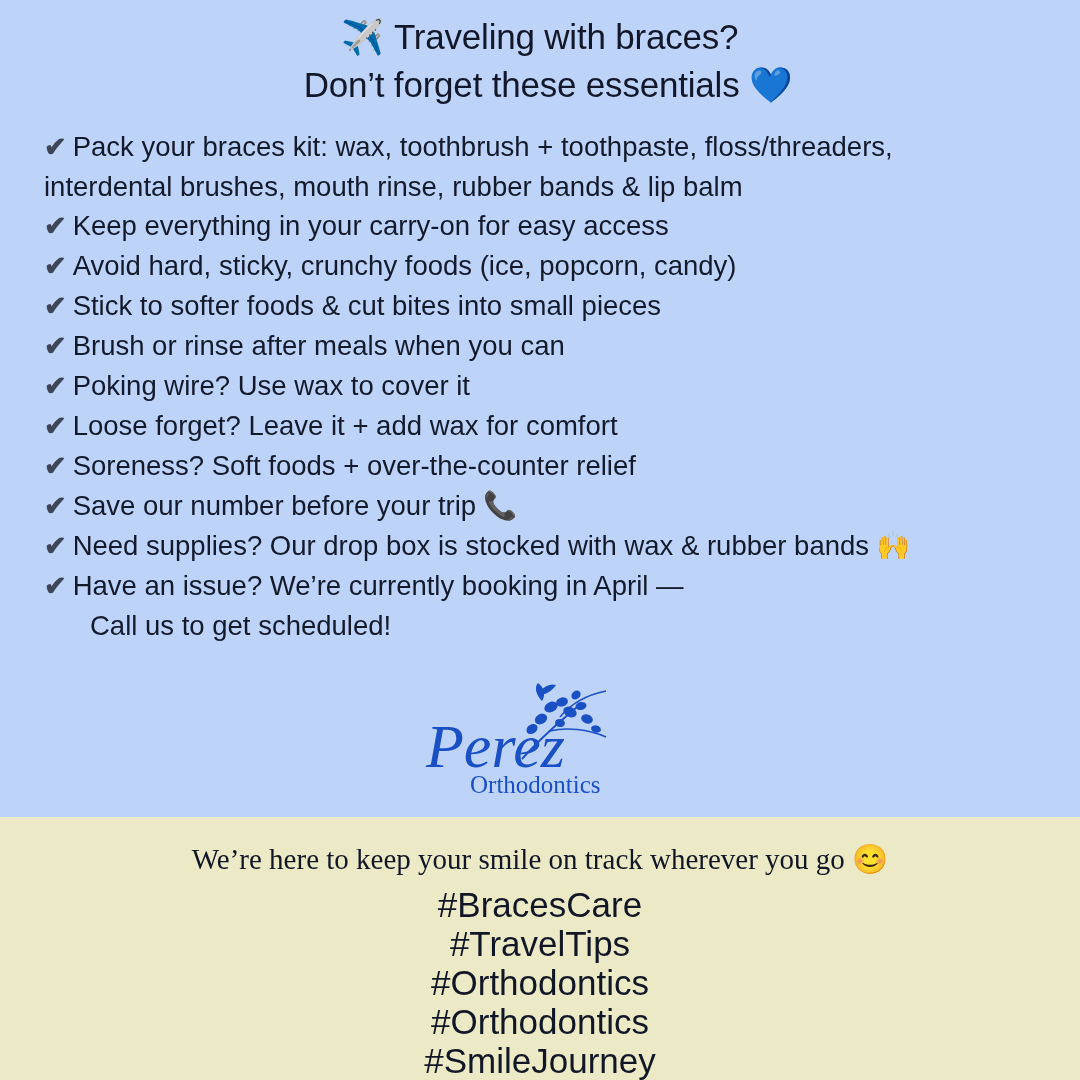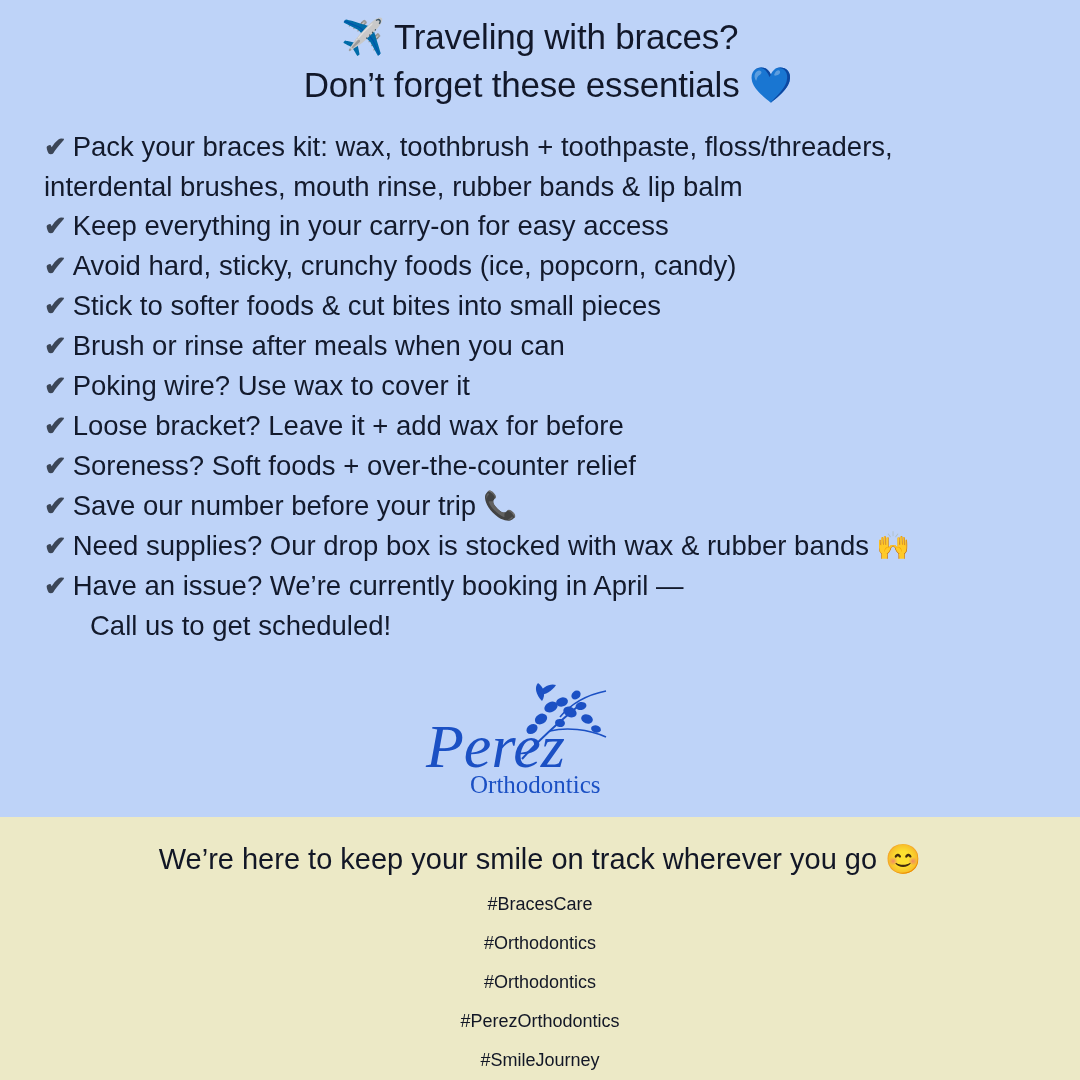--- a/index.html
+++ b/index.html
@@ -81,23 +81,24 @@
     background: #ece9c6;
     flex: 1;
     text-align: center;
     padding-top: 22px;
     color: #121726;
   }
   .tagline {
     font-size: 29px;
     line-height: 40px;
     margin-bottom: 6px;
+    font-family: Liberation Serif, serif;
   }
   .hashtag {
-    font-size: 18px;
+    font-size: 35px;
     line-height: 39px;
   }
 </style>
 </head>
 <body>
 
 <div id="poster">
 
   <div class="top-section">
 
@@ -129,21 +130,21 @@
 
       <div class="tip">
         <span class="check">✔</span><span>Brush or rinse after meals when you can</span>
       </div>
 
       <div class="tip">
         <span class="check">✔</span><span>Poking wire? Use wax to cover it</span>
       </div>
 
       <div class="tip">
-        <span class="check">✔</span><span>Loose bracket? Leave it + add wax for before</span>
+        <span class="check">✔</span><span>Loose forget? Leave it + add wax for comfort</span>
       </div>
 
       <div class="tip">
         <span class="check">✔</span><span>Soreness? Soft foods + over-the-counter relief</span>
       </div>
 
       <div class="tip">
         <span class="check">✔</span><span>Save our number before your trip 📞</span>
       </div>
 
@@ -182,19 +183,19 @@
           <text x="60" y="122" font-family="Liberation Serif, serif" font-size="25" fill="#1b50c4">Orthodontics</text>
         </svg>
       </div>
     </div>
 
   </div>
 
   <div class="bottom-section">
     <div class="tagline">We’re here to keep your smile on track wherever you go 😊</div>
     <div class="hashtag">#BracesCare</div>
+    <div class="hashtag">#TravelTips</div>
     <div class="hashtag">#Orthodontics</div>
     <div class="hashtag">#Orthodontics</div>
-    <div class="hashtag">#PerezOrthodontics</div>
     <div class="hashtag">#SmileJourney</div>
   </div>
 
 </div>
 
 </body></html>

